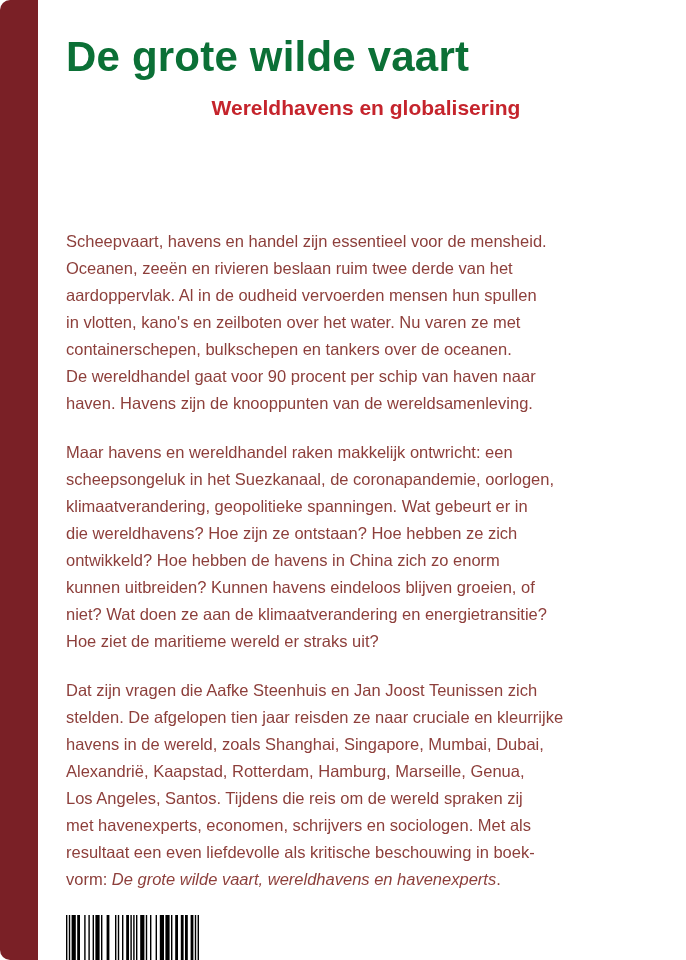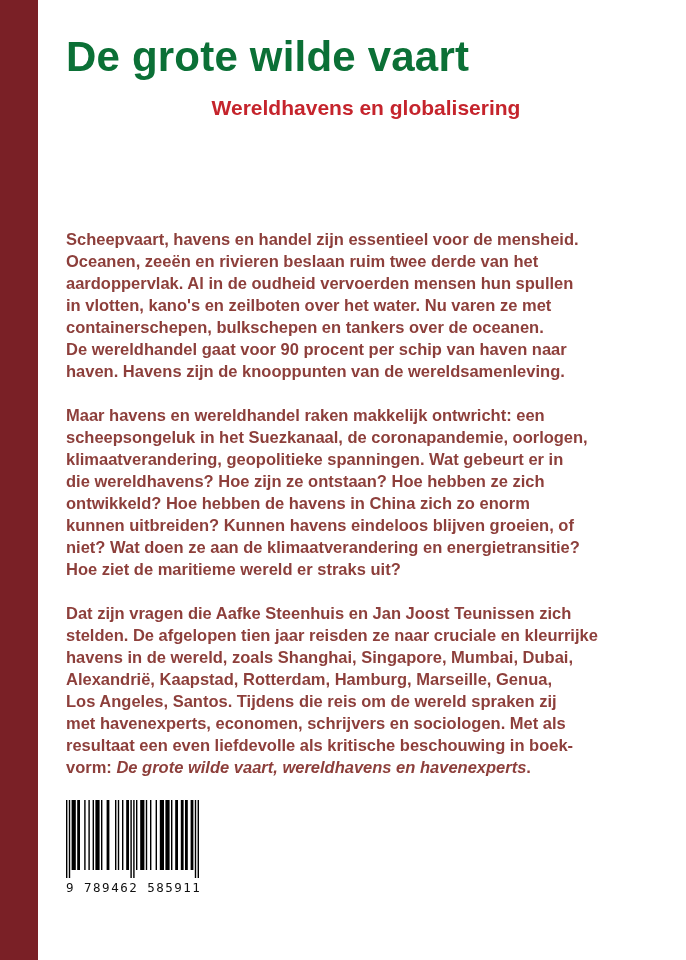--- a/index.html
+++ b/index.html
@@ -5,20 +5,21 @@
   * { margin: 0; padding: 0; box-sizing: border-box; }
   html, body { background: #ffffff; }
 
   .page {
     position: relative;
     width: 686px;
     height: 960px;
     background: #ffffff;
     overflow: hidden;
     font-family: "Liberation Sans", sans-serif;
+    border-radius: 10px;
   }
 
   .spine {
     position: absolute;
     left: 0; top: 0; bottom: 0;
     width: 38px;
     background: var(--spine, #7a2026);
   }
 
   .content {
@@ -42,25 +43,24 @@
     font-size: 21px;
     font-weight: bold;
     color: var(--subtitle_red, #c5242c);
     text-align: center;
   }
 
   .body-text { margin-top: 108px; }
 
   .body-text p {
     font-size: 16.5px;
-    line-height: 22px;
+    line-height: 27px;
     color: var(--body_red, #8d3f3b);
     white-space: pre;
     margin: 0 0 22px 0;
-    font-weight: bold;
   }
 
   .body-text em { font-style: italic; }
 
   .website {
     margin-top: 12px;
     font-size: 13px;
     letter-spacing: 1.6px;
     color: var(--website_gray, #9a9a9a);
   }

